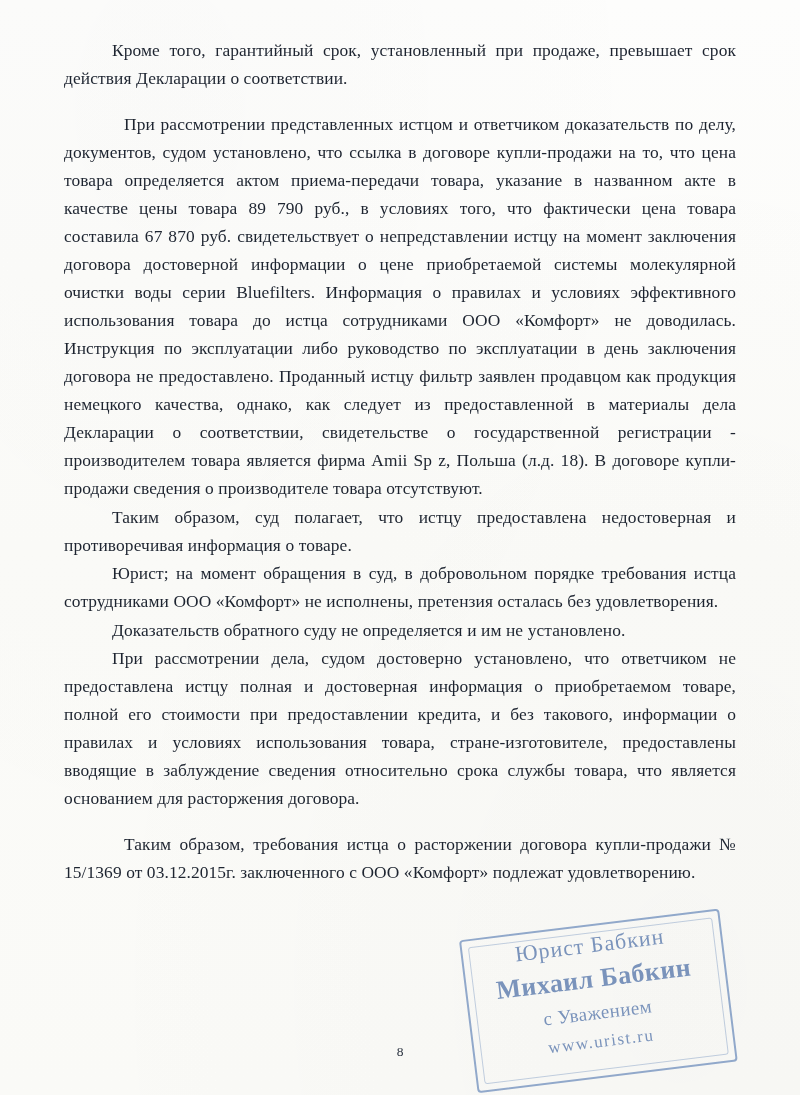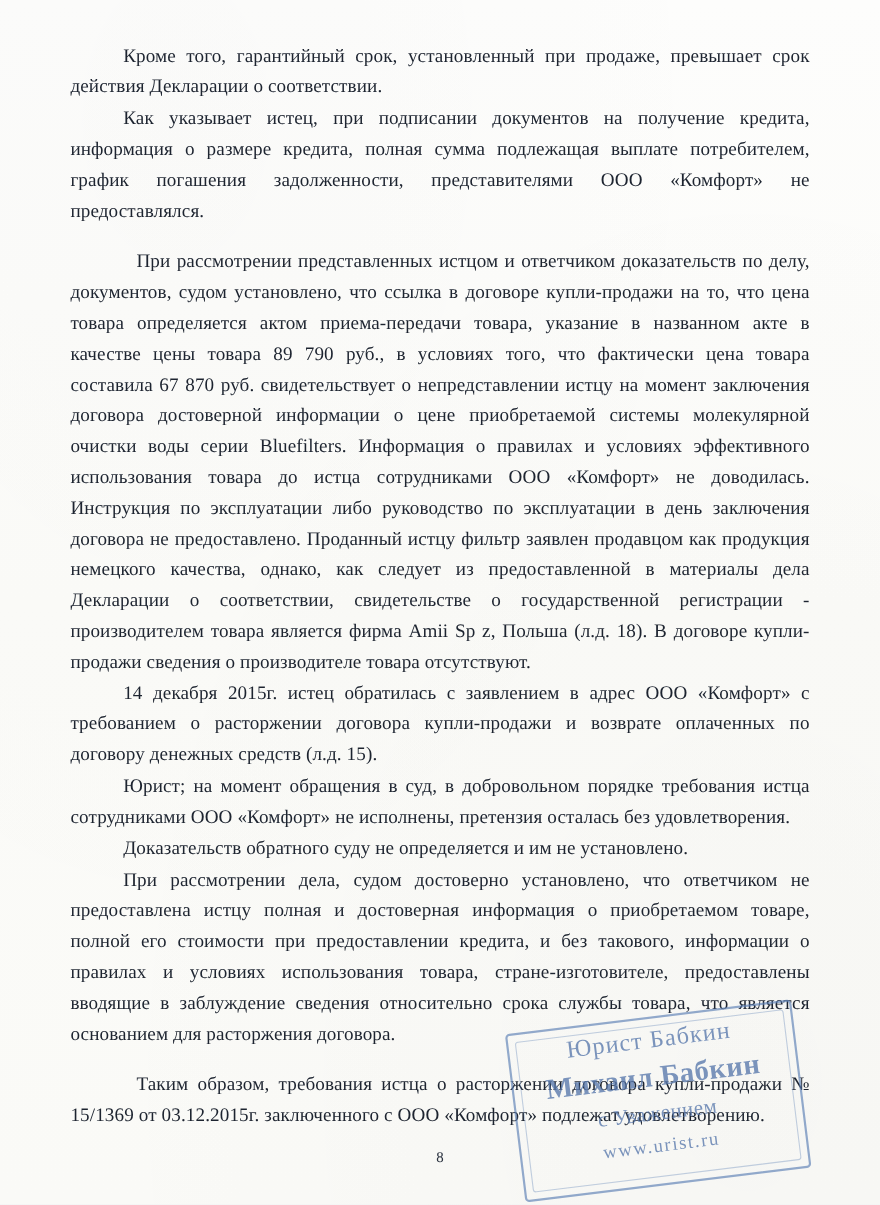--- a/index.html
+++ b/index.html
@@ -10,21 +10,21 @@
   body {
     width: 800px;
     height: 1095px;
     position: relative;
     overflow: hidden;
     font-family: "Liberation Serif", serif;
   }
   #page {
     position: absolute;
     inset: 0;
-    background: #e5e5e5;
+    background: #5eead4;
   }
   
   #paper-texture {
     position: absolute;
     inset: 0;
     background:
       radial-gradient(ellipse at 20% 10%, rgba(0,0,0,0.012), rgba(0,0,0,0) 60%),
       radial-gradient(ellipse at 85% 90%, rgba(0,0,0,0.015), rgba(0,0,0,0) 65%),
       linear-gradient(180deg, #fdfdfc 0%, #fbfbf8 50%, #fafaf7 100%);
     pointer-events: none;
@@ -130,23 +130,22 @@
   }
 </style>
 </head>
 <body>
 
 <div id="page">
   <div id="paper-texture"></div>
 
   <div id="text-body">
     <p class="para">Кроме того, гарантийный срок, установленный при продаже, превышает срок действия Декларации о соответствии.</p>
-    <p class="para">Как указывает истец, при подписании документов на получение кредита, информация о размере кредита, полная сумма подлежащая выплате потребителем, график погашения задолженности, представителями ООО «Комфорт» не предоставлялся.</p>
     <p class="para tight">При рассмотрении представленных истцом и ответчиком доказательств по делу, документов, судом установлено, что ссылка в договоре купли-продажи на то, что цена товара определяется актом приема-передачи товара, указание в названном акте в качестве цены товара 89 790 руб., в условиях того, что фактически цена товара составила 67 870 руб. свидетельствует о непредставлении истцу на момент заключения договора достоверной информации о цене приобретаемой системы молекулярной очистки воды серии Bluefilters. Информация о правилах и условиях эффективного использования товара до истца сотрудниками ООО «Комфорт» не доводилась. Инструкция по эксплуатации либо руководство по эксплуатации в день заключения договора не предоставлено. Проданный истцу фильтр заявлен продавцом как продукция немецкого качества, однако, как следует из предоставленной в материалы дела Декларации о соответствии, свидетельстве о государственной регистрации - производителем товара является фирма Amii Sp z, Польша (л.д. 18). В договоре купли-продажи сведения о производителе товара отсутствуют.</p>
-    <p class="para">14 декабря 2015г. истец обратилась с заявлением в адрес ООО «Комфорт» с требованием о расторжении договора купли-продажи и возврате оплаченных по договору денежных средств (л.д. 15).</p>
+    <p class="para">Таким образом, суд полагает, что истцу предоставлена недостоверная и противоречивая информация о товаре.</p>
     <p class="para">Юрист; на момент обращения в суд, в добровольном порядке требования истца сотрудниками ООО «Комфорт» не исполнены, претензия осталась без удовлетворения.</p>
     <p class="para">Доказательств обратного суду не определяется и им не установлено.</p>
     <p class="para">При рассмотрении дела, судом достоверно установлено, что ответчиком не предоставлена истцу полная и достоверная информация о приобретаемом товаре, полной его стоимости при предоставлении кредита, и без такового, информации о правилах и условиях использования товара, стране-изготовителе, предоставлены вводящие в заблуждение сведения относительно срока службы товара, что является основанием для расторжения договора.</p>
     <p class="para tight">Таким образом, требования истца о расторжении договора купли-продажи № 15/1369 от 03.12.2015г. заключенного с ООО «Комфорт» подлежат удовлетворению.</p>
 
   </div>
 
   <div id="page-number">8</div>
 
   <div id="stamp">

